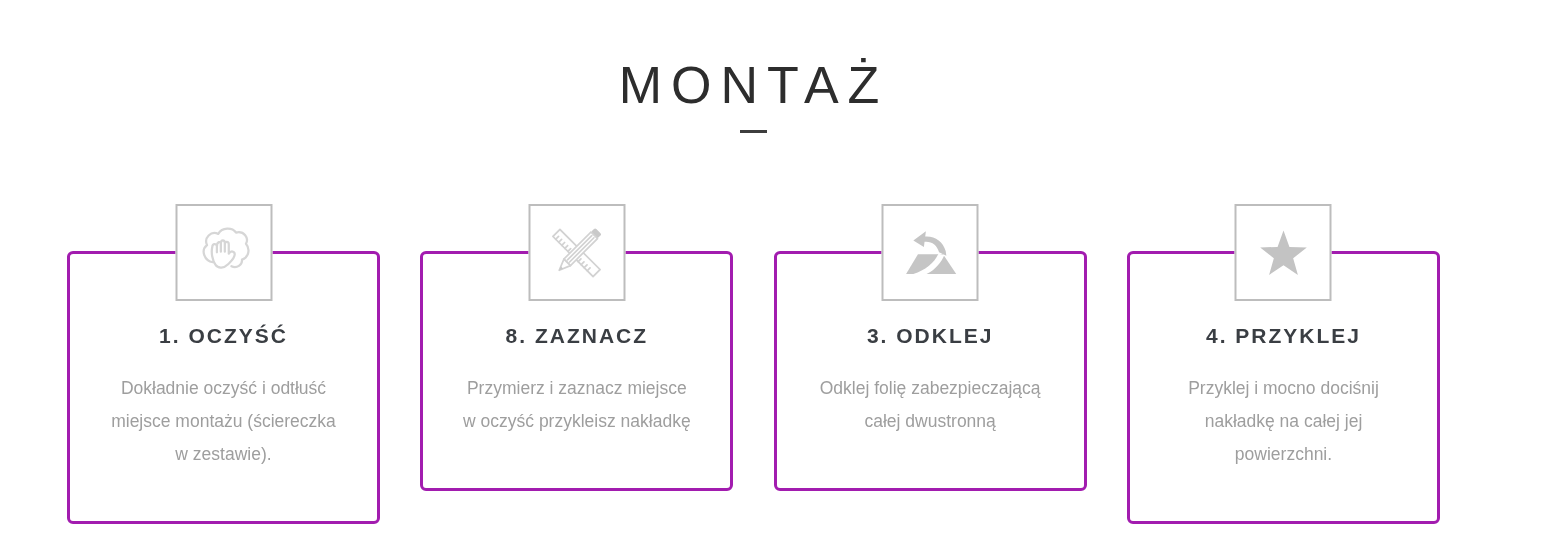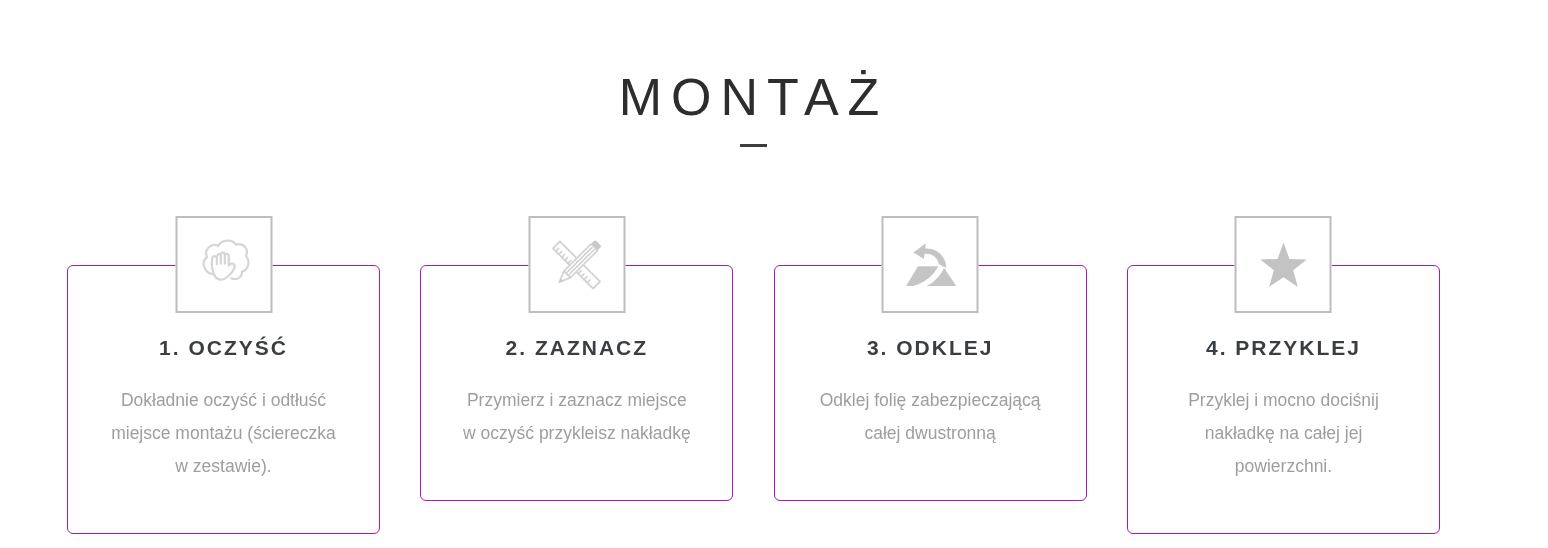--- a/index.html
+++ b/index.html
@@ -9,21 +9,21 @@
     background: #ffffff;
     font-family: "Liberation Sans", sans-serif;
     overflow: hidden;
   }
   .wrapper {
     margin-left: 67px;
     width: 1373px;
     padding-top: 50px;
   }
   .section-title {
-    margin: 16px;
+    margin: 4px;
     text-align: center;
     font-size: 52px;
     line-height: 1.2;
     font-weight: 300;
     letter-spacing: 9px;
     color: #2d2d2d;
     font-family: "Liberation Sans", sans-serif;
   }
   .title-divider {
     width: 27px; height: 3px;
@@ -32,21 +32,21 @@
   }
   .cards {
     display: flex;
     justify-content: space-between;
     align-items: flex-start;
     margin-top: 118px;
   }
   .card {
     position: relative;
     width: 313px;
-    border: 1px solid #a21caf;
+    border: 3px solid #a21caf;
     border-radius: 6px;
     background: #ffffff;
     padding: 70px 24px 36px;
     text-align: center;
   }
   .icon-box {
     position: absolute;
     top: -50px; left: 50%;
     transform: translateX(-50%);
     width: 97px; height: 97px;
@@ -107,21 +107,21 @@
             <g transform="rotate(45 50 50)">
               <rect x="43" y="3" width="14" height="9" rx="2.5" fill="#c9c9c9" stroke="none"></rect>
               <rect x="43" y="12" width="14" height="58" fill="#ffffff"></rect>
               <path d="M47.7,15 V67 M52.3,15 V67" fill="none"></path>
               <path d="M43,70 L50,87 L57,70 Z" fill="#ffffff"></path>
               <path d="M47.5,81 L50,87 L52.5,81 Z" fill="#c9c9c9" stroke="none"></path>
             </g>
           </svg>
         </span>
       </div>
-      <h3 class="step-heading">2. ZAZNACZ</h3>
+      <h3 class="step-heading">8. ZAZNACZ</h3>
       <p class="step-desc">Przymierz i zaznacz miejsce w oczyść przykleisz nakładkę</p>
     </div>
 
     <div class="card">
       <div class="icon-box">
         <span>
           <svg width="66" height="66" viewBox="0 0 100 100" fill="#c5c5c5" stroke="none">
             <path d="M13,82 L31,52 L69,52 L89,82 Z"></path>
             <path d="M62,51 C56,65 42,76 24,82 L44,82 C58,75 67,63 71,53 Z" fill="#ffffff"></path>
             <path d="M24,31 L43,17 L42,25 C57,24 69,33 73,47 L74,54 L63,49 C60,38 52,32 41,33 L40,41 Z"></path>

